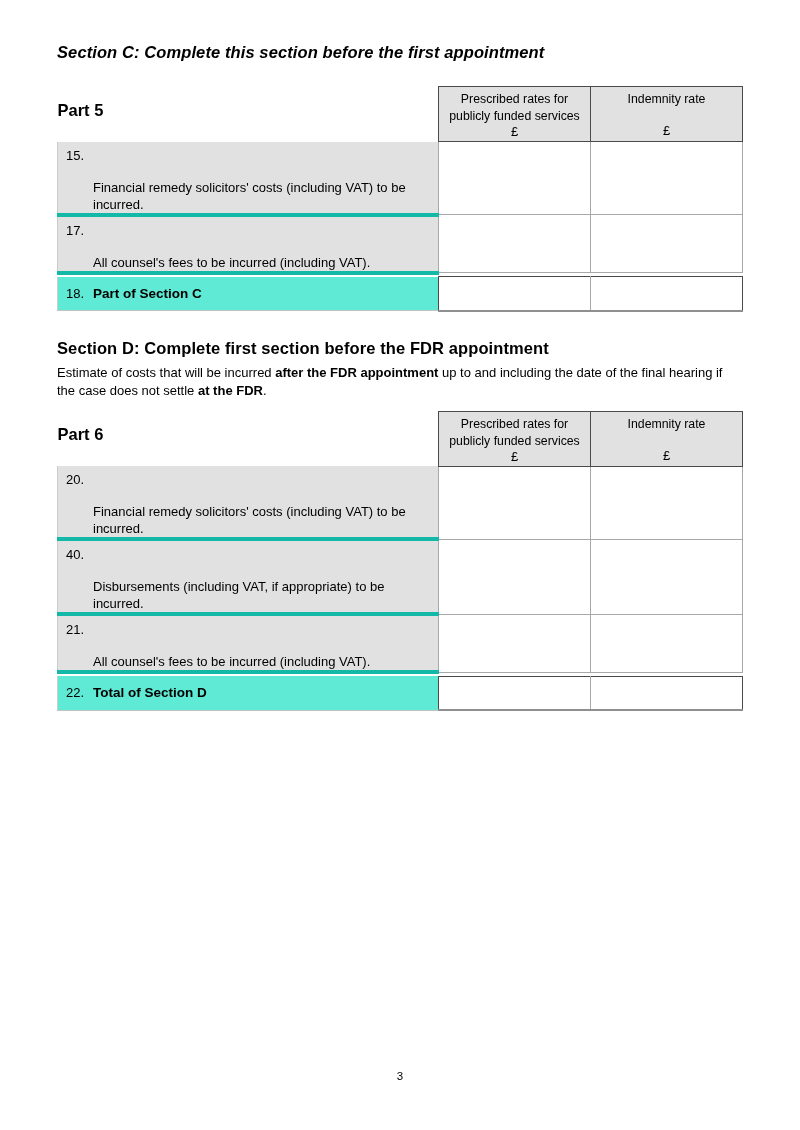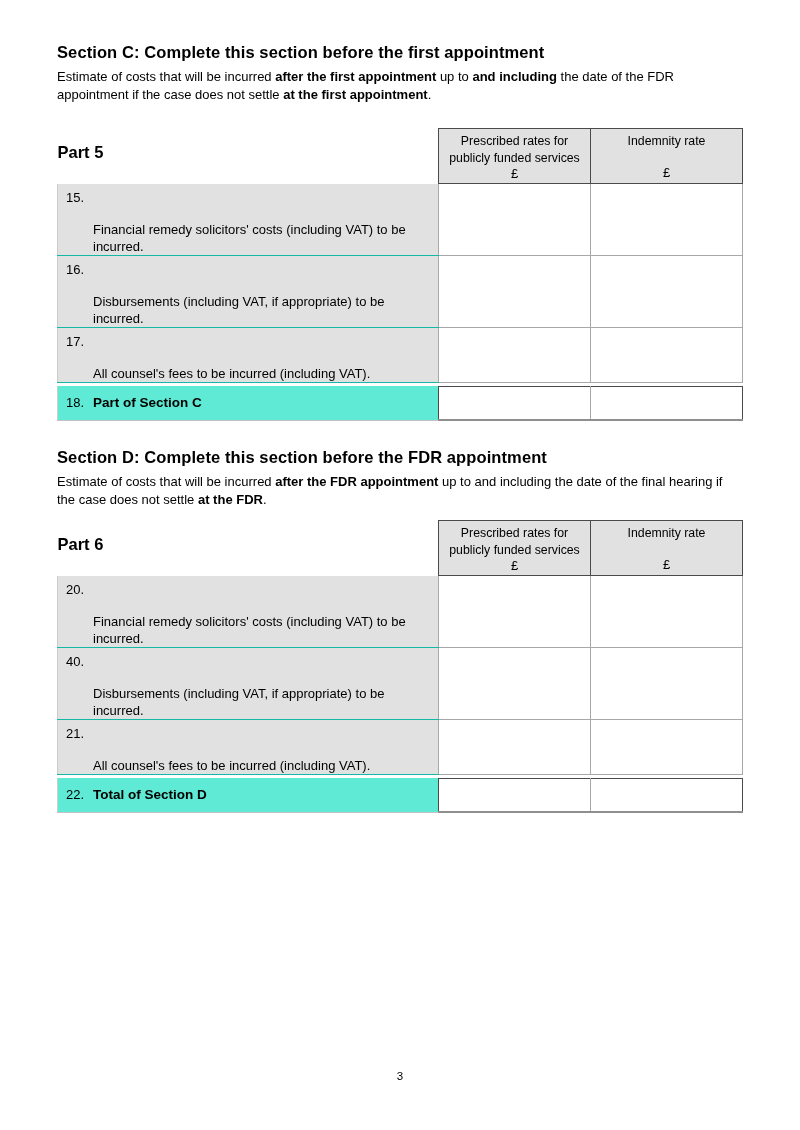--- a/index.html
+++ b/index.html
@@ -19,21 +19,21 @@
     top: 0;
     width: 685px;
   }
 
   h2.section-heading {
     font-size: 16.5px;
     font-weight: bold;
     line-height: 20px;
     letter-spacing: 0.1px;
   }
-  h2.heading-c { margin-top: 42px; }
+  h2.heading-c { margin-top: 42px; font-style: italic; }
   h2.heading-d { margin-top: 26px; }
 
   p.intro {
     font-size: 13px;
     line-height: 18px;
     margin-top: 6px;
   }
 
   table.costs {
     border-collapse: collapse;
@@ -75,21 +75,21 @@
     line-height: 17px;
     text-align: center;
   }
   .hdr-pound { font-size: 13px; line-height: 14px; }
 
   
   tr.data-row { height: 42px; }
   td.lbl {
     background: #e1e1e1;
     border-left: 1px solid #cccccc;
-    border-bottom: 1px solid #14b8a6;
+    border-bottom: 4px solid #14b8a6;
     vertical-align: top;
     padding: 0;
   }
   .lbl-flex {
     display: flex;
     padding: 5px 4px 0 8px;
     font-size: 13px;
     line-height: 17px;
   }
   .row-num { flex: 0 0 27px; }
@@ -134,21 +134,20 @@
   }
 </style>
 </head>
 <body>
 
 <div class="page">
   <div class="content">
 
     <section>
       <h2 class="section-heading heading-c">Section C: Complete this section before the first appointment</h2>
-      <p class="intro"><span>Estimate of costs that will be incurred </span><b>after the first appointment</b><span> up to </span><b>and including</b><span> the date of the FDR appointment if the case does not settle </span><b>at the first appointment</b><span>.</span></p>
 
       <table class="costs part5">
         <colgroup>
           <col class="c-label">
             <col class="c-val">
             <col class="c-val">
         </colgroup>
         <tbody>
           <tr class="hdr-row">
             <td class="part-cell">
@@ -172,30 +171,20 @@
             <td class="lbl">
               <div class="lbl-flex">
                 <span class="row-num">15.</span>
                 <span class="row-text">Financial remedy solicitors' costs (including VAT) to be incurred.</span>
               </div>
             </td>
             <td class="val"></td>
             <td class="val"></td>
           </tr>
 
-          <tr class="data-row">
-            <td class="lbl">
-              <div class="lbl-flex">
-                <span class="row-num">16.</span>
-                <span class="row-text">Disbursements (including VAT, if appropriate) to be incurred.</span>
-              </div>
-            </td>
-            <td class="val"></td>
-            <td class="val"></td>
-          </tr>
 
           <tr class="data-row">
             <td class="lbl">
               <div class="lbl-flex">
                 <span class="row-num">17.</span>
                 <span class="row-text">All counsel's fees to be incurred (including VAT).</span>
               </div>
             </td>
             <td class="val"></td>
             <td class="val"></td>
@@ -215,21 +204,21 @@
               </div>
             </td>
             <td class="val-total vt-left"></td>
             <td class="val-total vt-right"></td>
           </tr>
         </tbody>
       </table>
     </section>
 
     <section>
-      <h2 class="section-heading heading-d">Section D: Complete this section before the FDR appointment</h2>
+      <h2 class="section-heading heading-d">Section D: Complete first section before the FDR appointment</h2>
       <p class="intro"><span>Estimate of costs that will be incurred </span><b>after the FDR appointment</b><span> up to and including the date of the final hearing if the case does not settle </span><b>at the FDR</b><span>.</span></p>
 
       <table class="costs part6">
         <colgroup>
           <col class="c-label">
             <col class="c-val">
             <col class="c-val">
         </colgroup>
         <tbody>
           <tr class="hdr-row">

